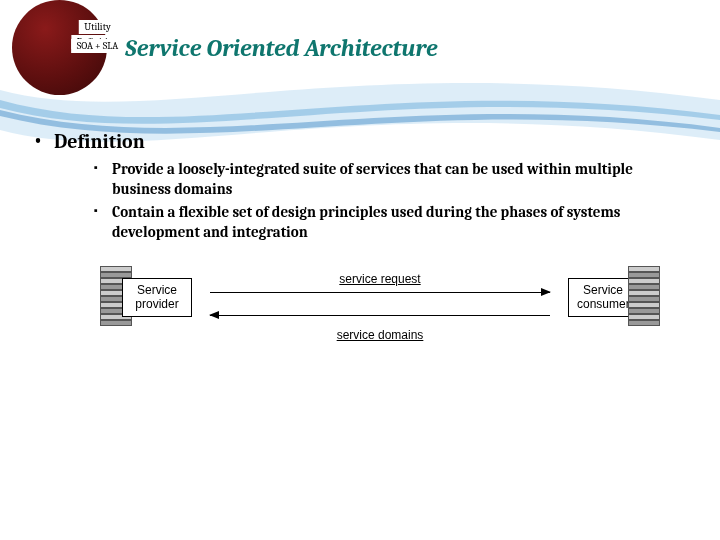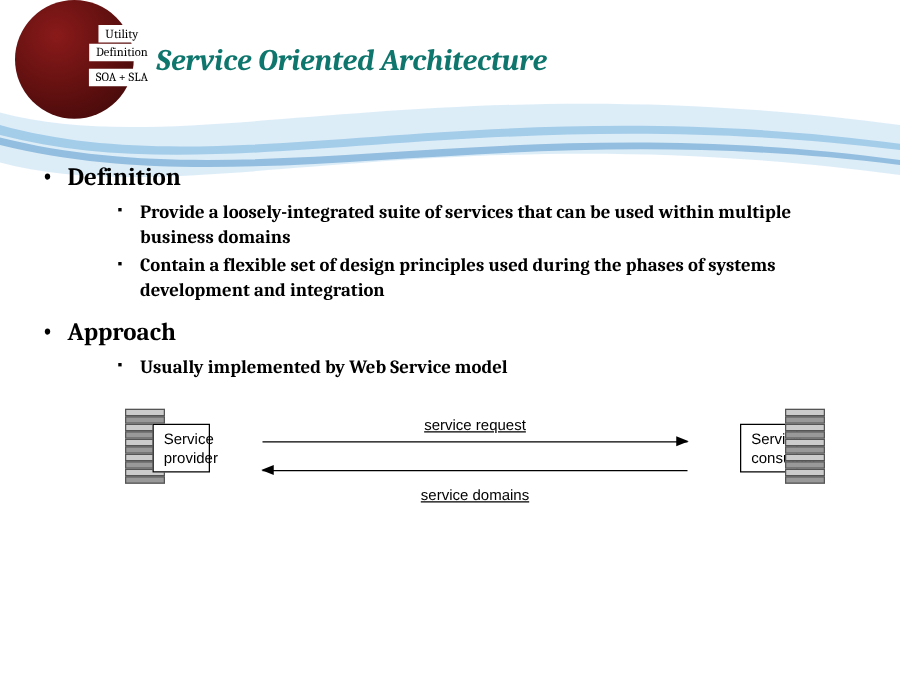--- a/index.html
+++ b/index.html
@@ -50,21 +50,21 @@
     color: #000;
     padding: 1px 6px;
     text-align: center;
     white-space: nowrap;
     left: 50%;
     transform: translateX(-50%);
     margin-left: 38px;
   }
   .badge-label.l1 { top: 20px; }
   .badge-label.l2 { top: 35px; }
-  .badge-label.l3 { top: 55px; }
+  .badge-label.l3 { top: 39px; }
   .title {
     font-size: 24px;
     font-weight: bold;
     font-style: italic;
     color: #0f766e;
     margin-left: 18px;
     font-family: Cambria, Georgia, serif;
   }
   .content {
     position: relative;
@@ -130,21 +130,21 @@
   .server-label-box {
     position: absolute;
     background: #fff;
     border: 1px solid #000;
     font-family: Arial, sans-serif;
     font-size: 12px;
     text-align: center;
     padding: 4px 8px;
     line-height: 1.2;
     top: 18px;
-    width: 46px;
+    width: 70px;
   }
   .server-label-box.left { left: 22px; }
   .server-label-box.right { right: 22px; }
   .arrow-zone {
     position: absolute;
     left: 110px;
     right: 110px;
     top: 0;
     height: 90px;
   }
@@ -206,26 +206,20 @@
 
 <div class="content">
   <ul class="bullet-list">
     <li class="bullet-item">
       <span>Definition</span>
       <ul class="sub-list">
         <li class="sub-item">Provide a loosely-integrated suite of services that can be used within multiple business domains</li>
         <li class="sub-item">Contain a flexible set of design principles used during the phases of systems development and integration</li>
       </ul>
     </li>
-    <li class="bullet-item">
-      <span>Approach</span>
-      <ul class="sub-list">
-        <li class="sub-item">Usually implemented by Web Service model</li>
-      </ul>
-    </li>
   </ul>
 
   <div class="diagram">
     <div class="server left">
       <div class="server-stripe"></div>
         <div class="server-stripe"></div>
         <div class="server-stripe"></div>
       <div class="server-stripe"></div>
         <div class="server-stripe"></div>
         <div class="server-stripe"></div>

